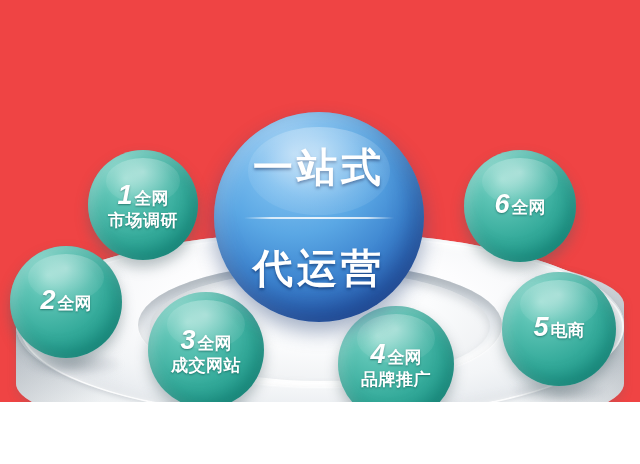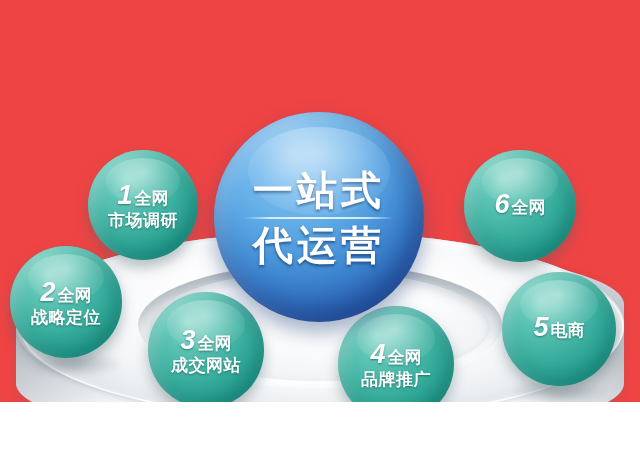--- a/index.html
+++ b/index.html
@@ -241,21 +241,20 @@
       <span class="tag">全网</span>
     </div>
     <div class="line2">市场调研</div>
   </div>
 
   <div class="sphere node" style="left:10px;  top:246px; width:112px; height:112px;">
     <div class="line1">
       <span class="num">2</span>
       <span class="tag">全网</span>
     </div>
-    <div class="line2">战略定位</div>
   </div>
 
   <div class="sphere node" style="left:338px; top:306px; width:116px; height:116px;">
     <div class="line1">
       <span class="num">4</span>
       <span class="tag">全网</span>
     </div>
     <div class="line2">品牌推广</div>
   </div>
 
@@ -274,19 +273,19 @@
     </div>
   </div>
 
   <div class="sphere node" style="left:464px; top:150px; width:112px; height:112px;">
     <div class="line1">
       <span class="num">6</span>
       <span class="tag">全网</span>
     </div>
   </div>
 
-  <div class="sphere hub" style="left:214px; top:112px; width:210px; height:210px;">
+  <div class="sphere hub" style="left:214px; top:112px; width:210px; height:210px;gap:23px;">
     <div class="hub-l1">一站式</div>
     <div class="hub-div"></div>
     <div class="hub-l2">代运营</div>
   </div>
 
 </div>
 
 </body></html>

